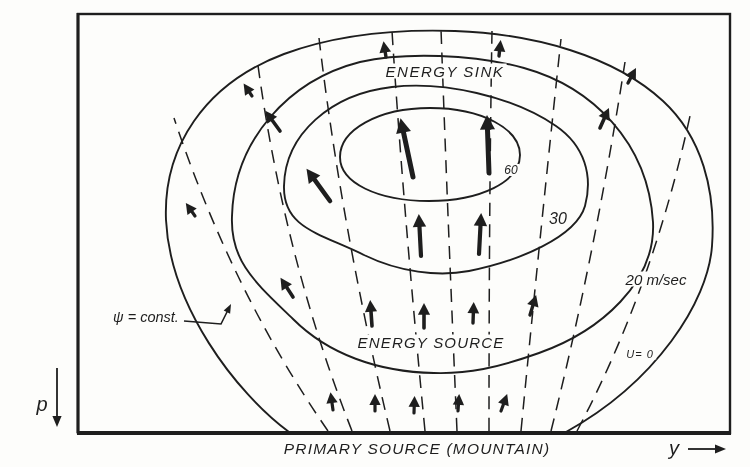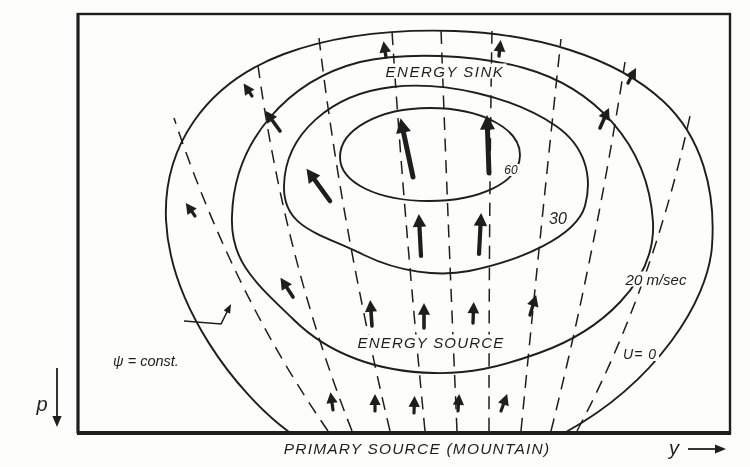--- a/index.html
+++ b/index.html
@@ -15,22 +15,22 @@
     font-style:italic;white-space:nowrap;color:#1e1e1e;
     background:#fdfdfb;padding:0 2px;line-height:1;
   }
   .no-mask{background:transparent;}
   [data-name="energy-sink-label"]{left:445px;top:71px;font-size:15px;letter-spacing:1.5px;}
   [data-name="energy-source-label"]{left:431px;top:342px;font-size:15px;letter-spacing:1.2px;}
   [data-name="primary-source-label"]{left:417px;top:449px;font-size:15.5px;letter-spacing:1.2px;}
   [data-name="contour-label-60"]{left:511px;top:170px;font-size:12px;}
   [data-name="contour-label-40"]{left:558px;top:219px;font-size:16px;}
   [data-name="contour-label-20"]{left:624px;top:279px;font-size:15px;margin-left:32px;}
-  [data-name="u-zero-label"]{left:640px;top:354px;font-size:14px;letter-spacing:1px;text-align:center;}
-  [data-name="psi-const-label"]{left:146px;top:317px;font-size:14.5px;margin-top:44px;}
+  [data-name="u-zero-label"]{left:640px;top:354px;font-size:11px;letter-spacing:1px;text-align:center;}
+  [data-name="psi-const-label"]{left:146px;top:317px;font-size:14.5px;}
   [data-name="p-axis-label"]{left:42px;top:404px;font-size:20px;}
   [data-name="y-axis-label"]{left:674px;top:448px;font-size:20px;}
 </style>
 </head>
 <body>
 
 <div class="stage" data-name="weather-circulation-figure">
   <svg data-name="diagram-canvas" width="750" height="467" viewBox="0 0 750 467">
       <rect x="78" y="14" width="652" height="419" fill="none" stroke="#1e1e1e" stroke-width="2.4" data-name="plot-frame"></rect>
       <line x1="77" y1="433" x2="731" y2="433" stroke="#1e1e1e" stroke-width="3.8" data-name="bottom-boundary-axis"></line>

